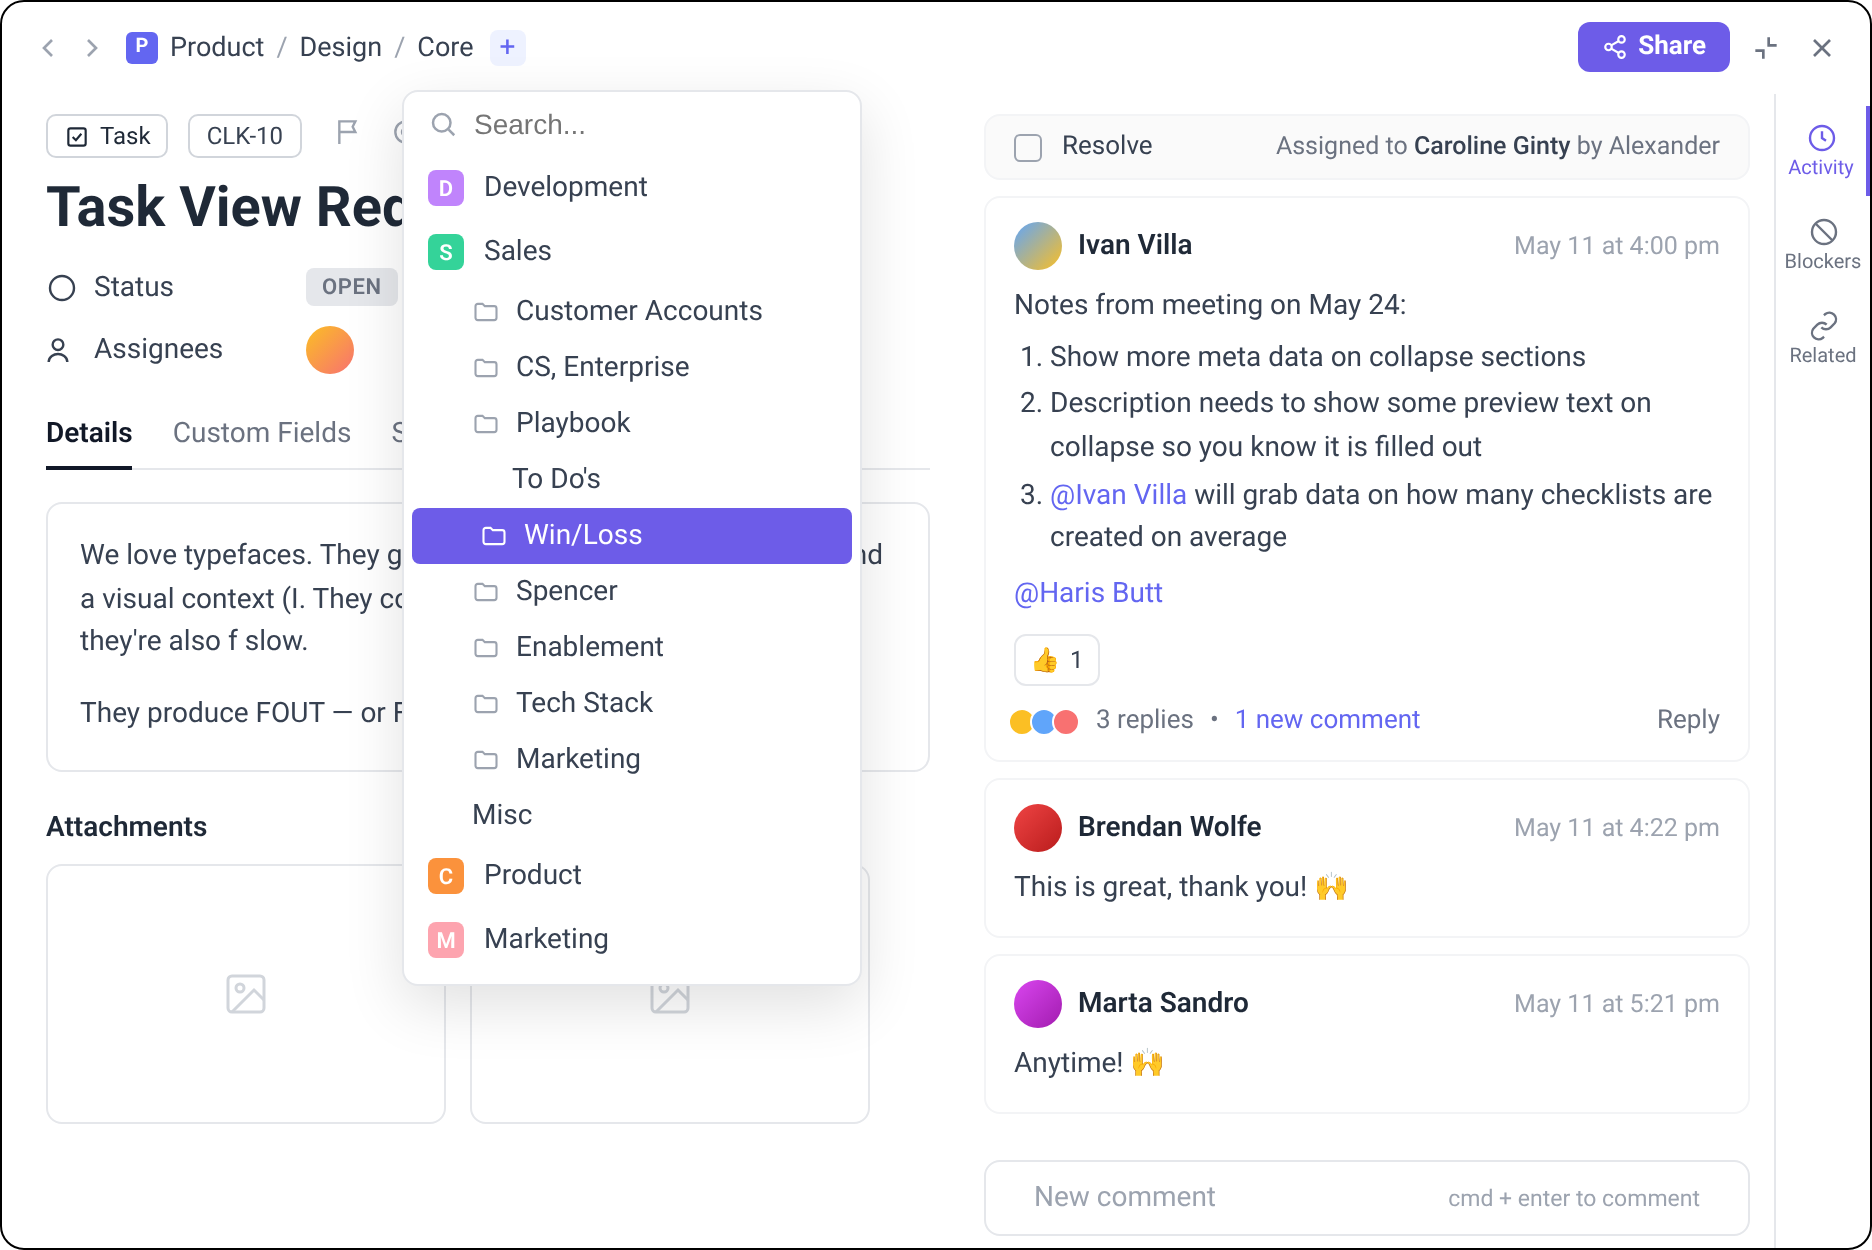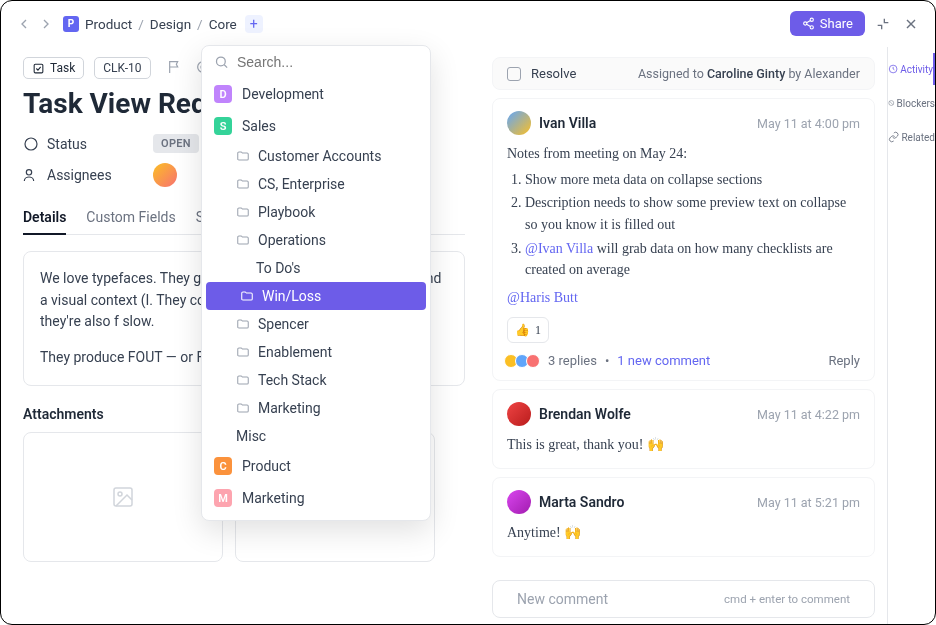--- a/index.html
+++ b/index.html
@@ -30,21 +30,21 @@
     }
     .breadcrumb { display: flex; align-items: center; gap: 6px; color: #374151; font-size: 13.5px; }
     .breadcrumb-sep { color: #9ca3af; }
     .add-btn {
       width: 18px; height: 18px; border-radius: 4px; background: #eef2ff; color: #6366f1;
       display: flex; align-items: center; justify-content: center; font-size: 14px; cursor: pointer;
     }
     .spacer { flex: 1; }
     .share-btn {
       background: #6d5ce8; color: #fff; padding: 5px 12px; border-radius: 6px;
-      display: flex; align-items: center; gap: 5px; font-size: 13px; cursor: pointer; font-weight: 400;
+      display: flex; align-items: center; gap: 5px; font-size: 13px; cursor: pointer; font-weight: 700;
     }
     .icon-btn { width: 20px; height: 20px; color: #6b7280; cursor: pointer; display: flex; align-items: center; justify-content: center; }
     
     .main-layout { display: flex; height: calc(625px - 44px); }
     .left-pane { flex: 1; padding: 10px 22px; position: relative; }
     .right-pane { width: 400px; padding: 10px 12px 10px 4px; border-left: 1px solid transparent; display: flex; flex-direction: column; }
     .side-rail { width: 48px; border-left: 1px solid #e5e7eb; display: flex; flex-direction: column; align-items: center; gap: 2px; padding-top: 6px; }
     
     .task-header-row { display: flex; align-items: center; gap: 10px; margin-bottom: 6px; }
     .task-chip {
@@ -100,38 +100,38 @@
     .resolve-ck { width: 14px; height: 14px; border: 1.5px solid #9ca3af; border-radius: 3px; }
     
     .comment-card { border: 1px solid #f3f4f6; border-radius: 8px; padding: 12px 14px; margin-bottom: 8px; background: #fff; }
     .c-head { display: flex; align-items: center; gap: 8px; }
     .c-avatar { width: 24px; height: 24px; border-radius: 50%; }
     .av1 { background: linear-gradient(135deg, #60a5fa, #fbbf24); }
     .av2 { background: linear-gradient(135deg, #ef4444, #b91c1c); }
     .av3 { background: linear-gradient(135deg, #d946ef, #a21caf); }
     .c-name { font-weight: 600; font-size: 14px; }
     .c-time { margin-left: auto; color: #9ca3af; font-size: 12.5px; }
-    .c-body { margin-top: 8px; font-size: 14px; line-height: 1.55; color: #374151; font-family: Liberation Serif, serif; }
+    .c-body { margin-top: 8px; font-size: 14px; line-height: 1.55; color: #374151; }
     .c-body ol { padding-left: 18px; margin-top: 4px; }
     .c-body li { margin: 2px 0; }
     .mention { color: #6366f1; }
     .reaction { display: inline-flex; align-items: center; gap: 5px; border: 1px solid #e5e7eb; border-radius: 6px; padding: 3px 7px; font-size: 12px; margin-top: 8px; }
     .thread-foot { display: flex; align-items: center; gap: 8px; margin-top: 10px; font-size: 13px; color: #6b7280; }
     .thread-foot .new-c { color: #6366f1; }
     .thread-foot .reply { margin-left: auto; cursor: pointer; padding-left: 40px; }
     .mini-avs { display: flex; }
     .mini-avs span { width: 14px; height: 14px; border-radius: 50%; margin-left: -3px; border: 1.5px solid #fff; }
     
     .new-comment {
       margin-top: auto; border: 1px solid #e5e7eb; border-radius: 8px; padding: 10px 24px;
       display: flex; align-items: center; color: #9ca3af; font-size: 14px;
     }
     .new-comment .hint { margin-left: auto; font-size: 11.5px; }
     
-    .rail-item { display: flex; flex-direction: row; align-items: center; gap: 2px; padding: 8px 0; cursor: pointer; width: 100%; color: #6b7280; }
+    .rail-item { display: flex; flex-direction: column; align-items: center; gap: 2px; padding: 8px 0; cursor: pointer; width: 100%; color: #6b7280; }
     .rail-item.active { color: #6d5ce8; border-right: 2px solid #6d5ce8; }
     .rail-label { font-size: 10px; }
     
     svg { width: 16px; height: 16px; }
   </style>
 </head>
 <body>
 
 <div class="topbar">
   <div class="nav-arrows">
@@ -381,28 +381,20 @@
         <span>CS, Enterprise</span>
       </div>
       <div class="list-row">
         <span class="folder-ic">
           <svg viewBox="0 0 24 24" fill="none" stroke="currentColor" stroke-width="1.8" class="folder-ic">
             <path d="M3 7a2 2 0 0 1 2-2h4l2 2h8a2 2 0 0 1 2 2v8a2 2 0 0 1-2 2H5a2 2 0 0 1-2-2z"></path>
           </svg>
         </span>
         <span>Playbook</span>
       </div>
-      <div class="list-row">
-        <span class="folder-ic">
-          <svg viewBox="0 0 24 24" fill="none" stroke="currentColor" stroke-width="1.8" class="folder-ic">
-            <path d="M3 7a2 2 0 0 1 2-2h4l2 2h8a2 2 0 0 1 2 2v8a2 2 0 0 1-2 2H5a2 2 0 0 1-2-2z"></path>
-          </svg>
-        </span>
-        <span>Operations</span>
-      </div>
       <div class="list-row nofolder">
         <span>To Do's</span>
       </div>
       <div class="list-row active">
         <span class="folder-ic">
           <svg viewBox="0 0 24 24" fill="none" stroke="currentColor" stroke-width="1.8" class="folder-ic">
             <path d="M3 7a2 2 0 0 1 2-2h4l2 2h8a2 2 0 0 1 2 2v8a2 2 0 0 1-2 2H5a2 2 0 0 1-2-2z"></path>
           </svg>
         </span>
         <span>Win/Loss</span>

